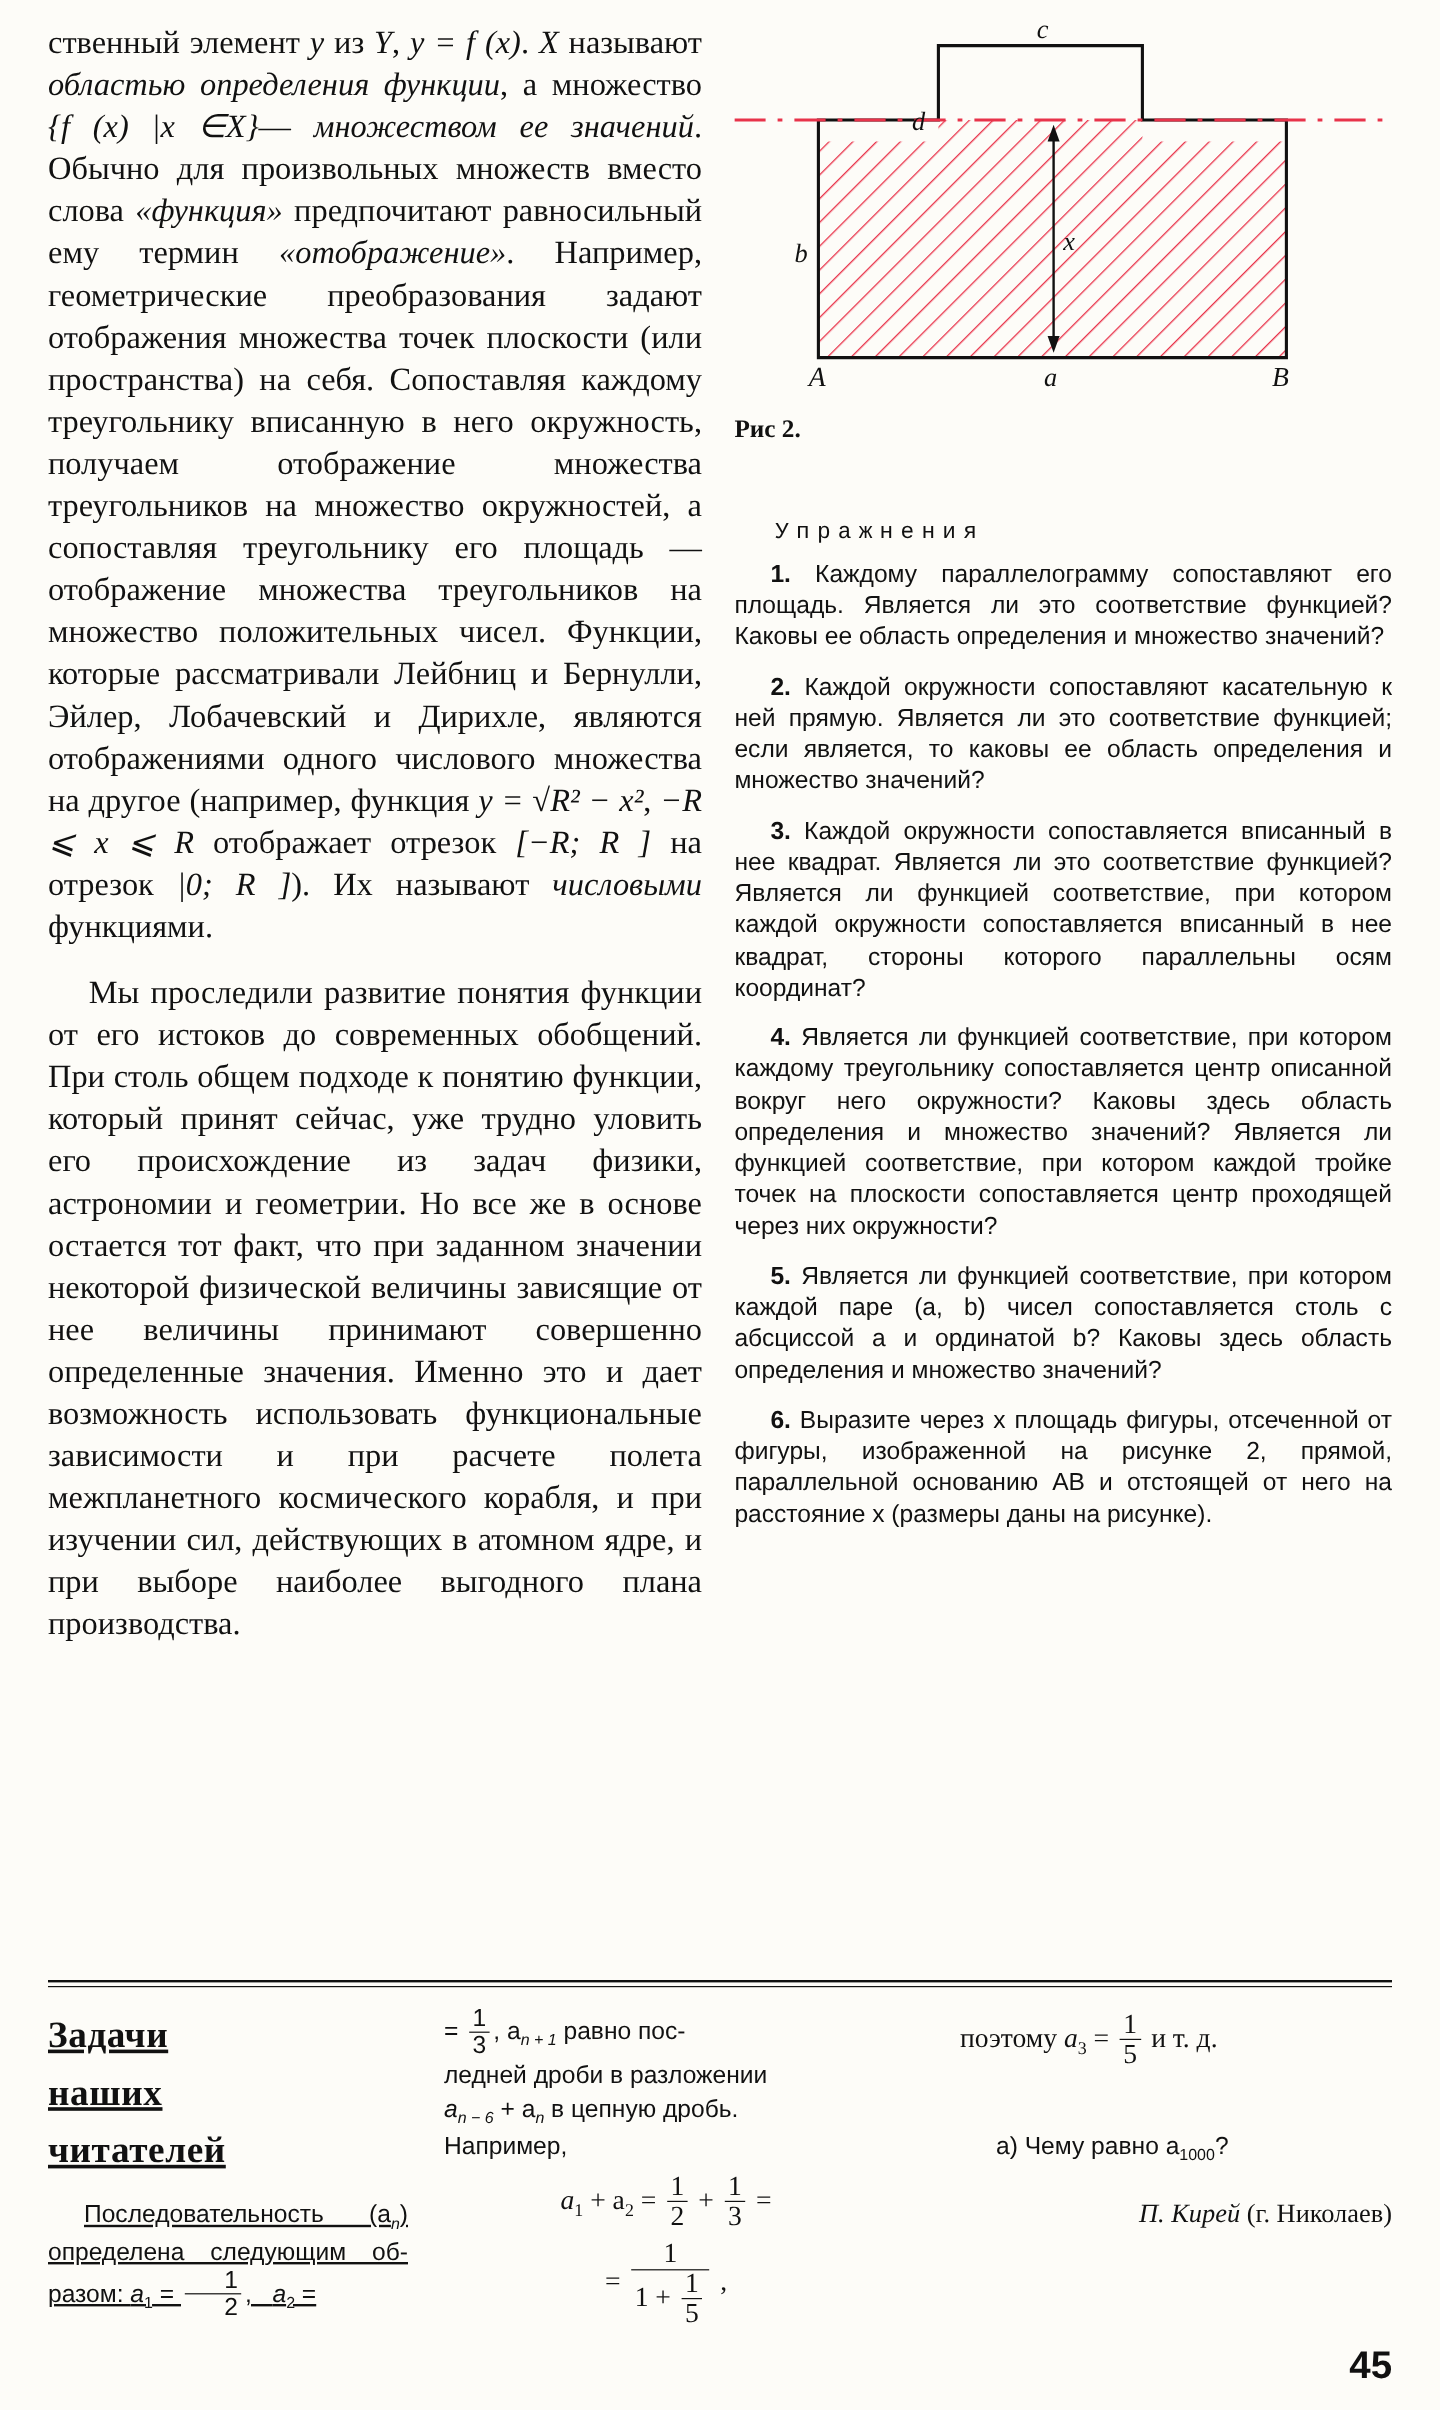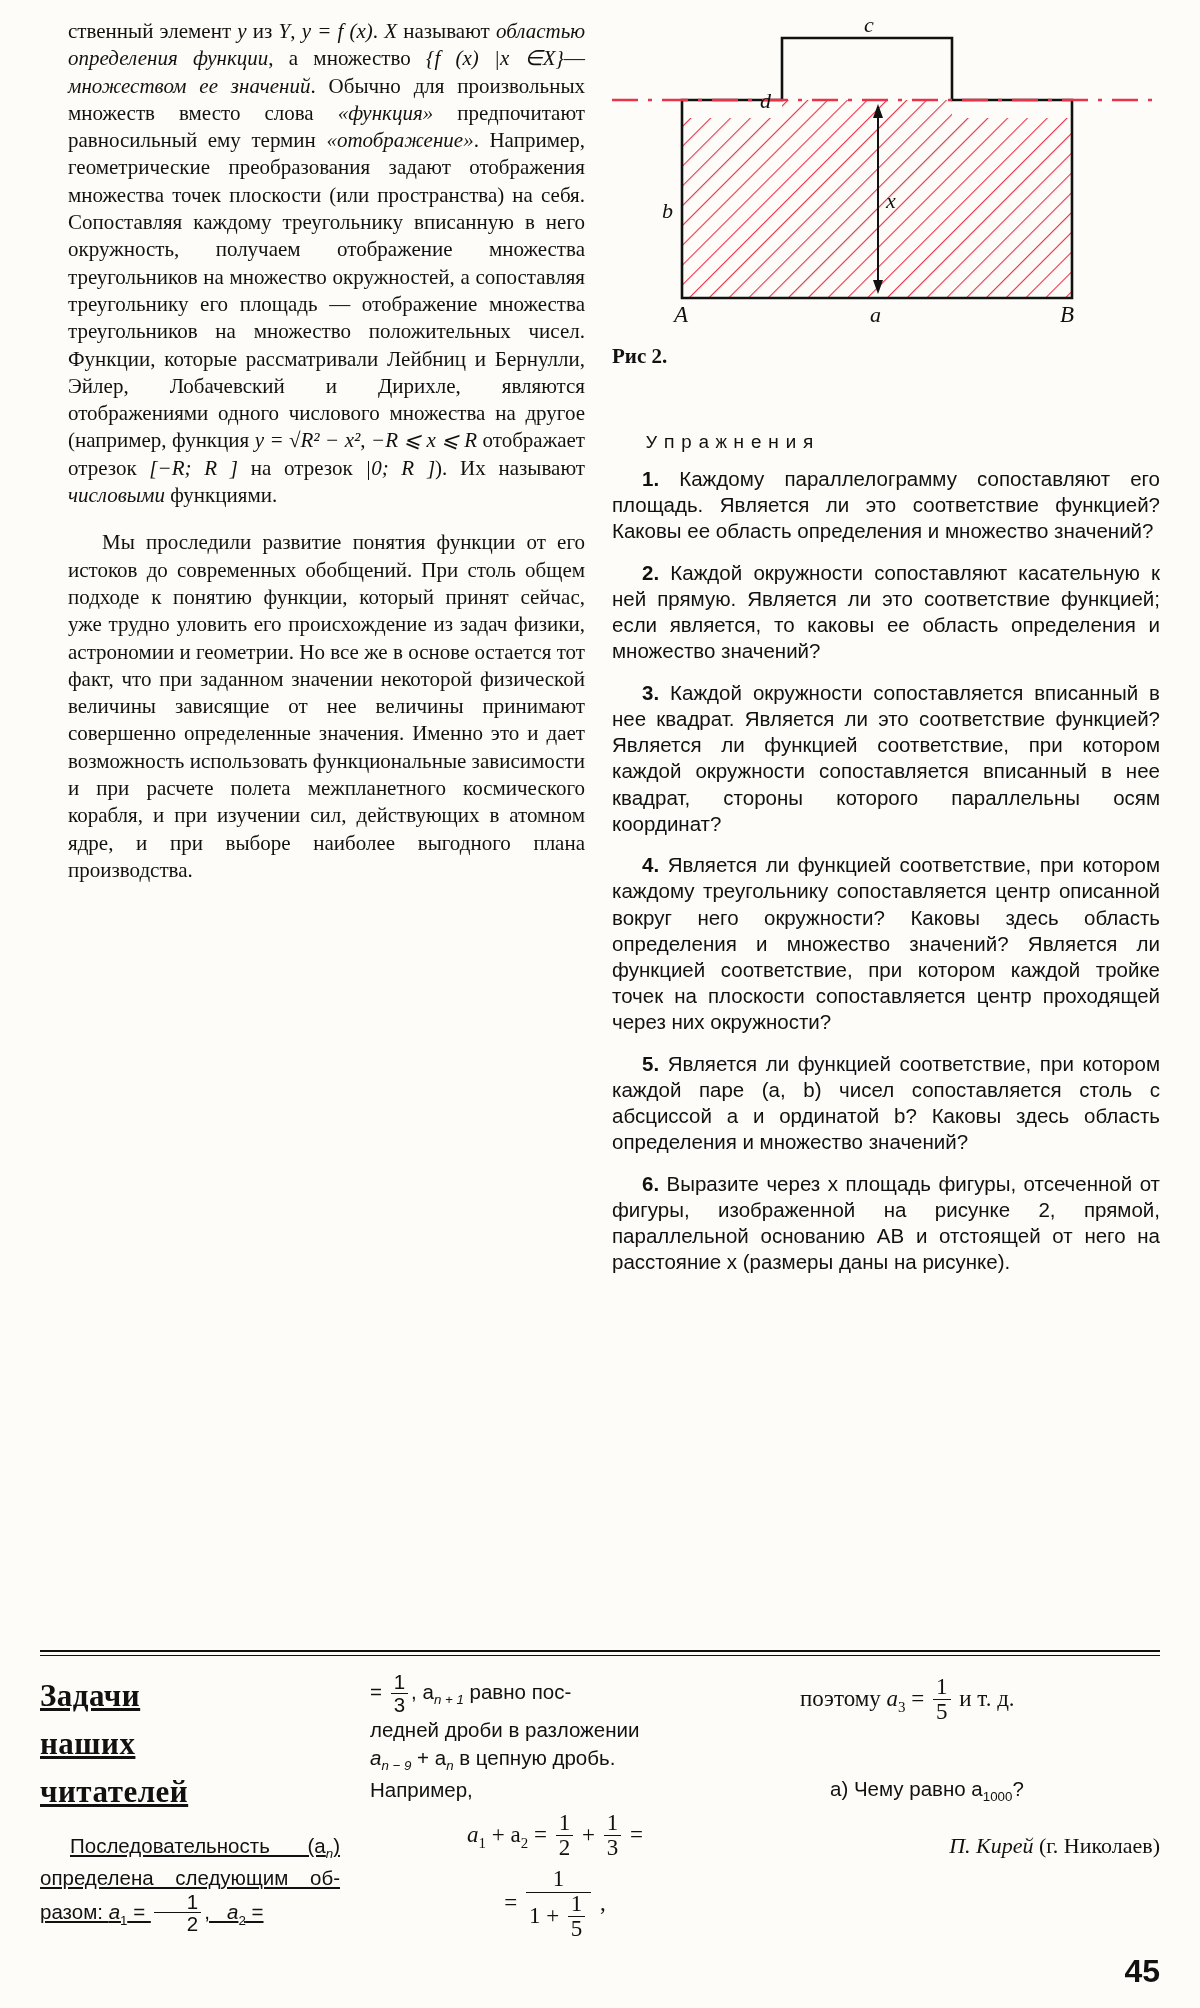--- a/index.html
+++ b/index.html
@@ -18,26 +18,25 @@
   
   .col-left{
     position:absolute;
     left:40px;top:18px;width:545px;
   }
   .col-right{
     position:absolute;
     left:612px;top:18px;width:548px;
   }
   .body-text{
-    font-size:21px;
+    font-size:27px;
     line-height:1.30;
     text-align:justify;
     text-justify:inter-word;
     hyphens:manual;
-    margin-left:28px;
   }
   .body-text p{margin:0 0 0 0;}
   .body-text p.indent{text-indent:34px;}
   .gap{height:20px;}
   i,em{font-style:italic;}
   sub{font-size:0.65em;vertical-align:sub;}
 
   
   .figure-wrap{
     position:relative;
@@ -224,21 +223,21 @@
         <p class="ind"><span>Последовательность (a</span><i><sub>n</sub></i><span>) определена   следующим об-разом: </span><i>a</i><sub>1</sub><span> = </span><span class="fr"><span class="n">1</span><span class="d">2</span></span><span>,&nbsp;&nbsp;&nbsp;</span><i>a</i><sub>2</sub><span> =</span></p>
       </div>
     </div>
 
     <div class="b-col2">
       <div class="b-text">
         <p style="text-indent:0;">
           <span>= </span><span class="fr"><span class="n">1</span><span class="d">3</span></span><span>,   a</span><i><sub>n + 1</sub></i><span> равно пос-</span>
         </p>
         <p style="text-indent:0;">ледней дроби в разложении</p>
-        <p style="text-indent:0;"><i>a</i><i><sub>n − 9</sub></i><span> + a</span><i><sub>n</sub></i><span> в цепную дробь.</span></p>
+        <p style="text-indent:0;"><i>a</i><i><sub>n − 6</sub></i><span> + a</span><i><sub>n</sub></i><span> в цепную дробь.</span></p>
         <p style="text-indent:0;">Например,</p>
       </div>
       <div class="mathline center" style="margin-top:8px;">
         <div>
           <i>a</i><sub>1</sub><span> + a</span><sub>2</sub><span> = </span><span class="fr"><span class="n">1</span><span class="d">2</span></span><span> + </span><span class="fr"><span class="n">1</span><span class="d">3</span></span><span> =</span>
         </div>
         <div style="margin-top:6px;">
           <span>= </span><span class="fr" style="top:0;">
             <span class="n">1</span>
             <span class="d">1 + <span class="fr"><span class="n">1</span><span class="d">5</span></span></span>

